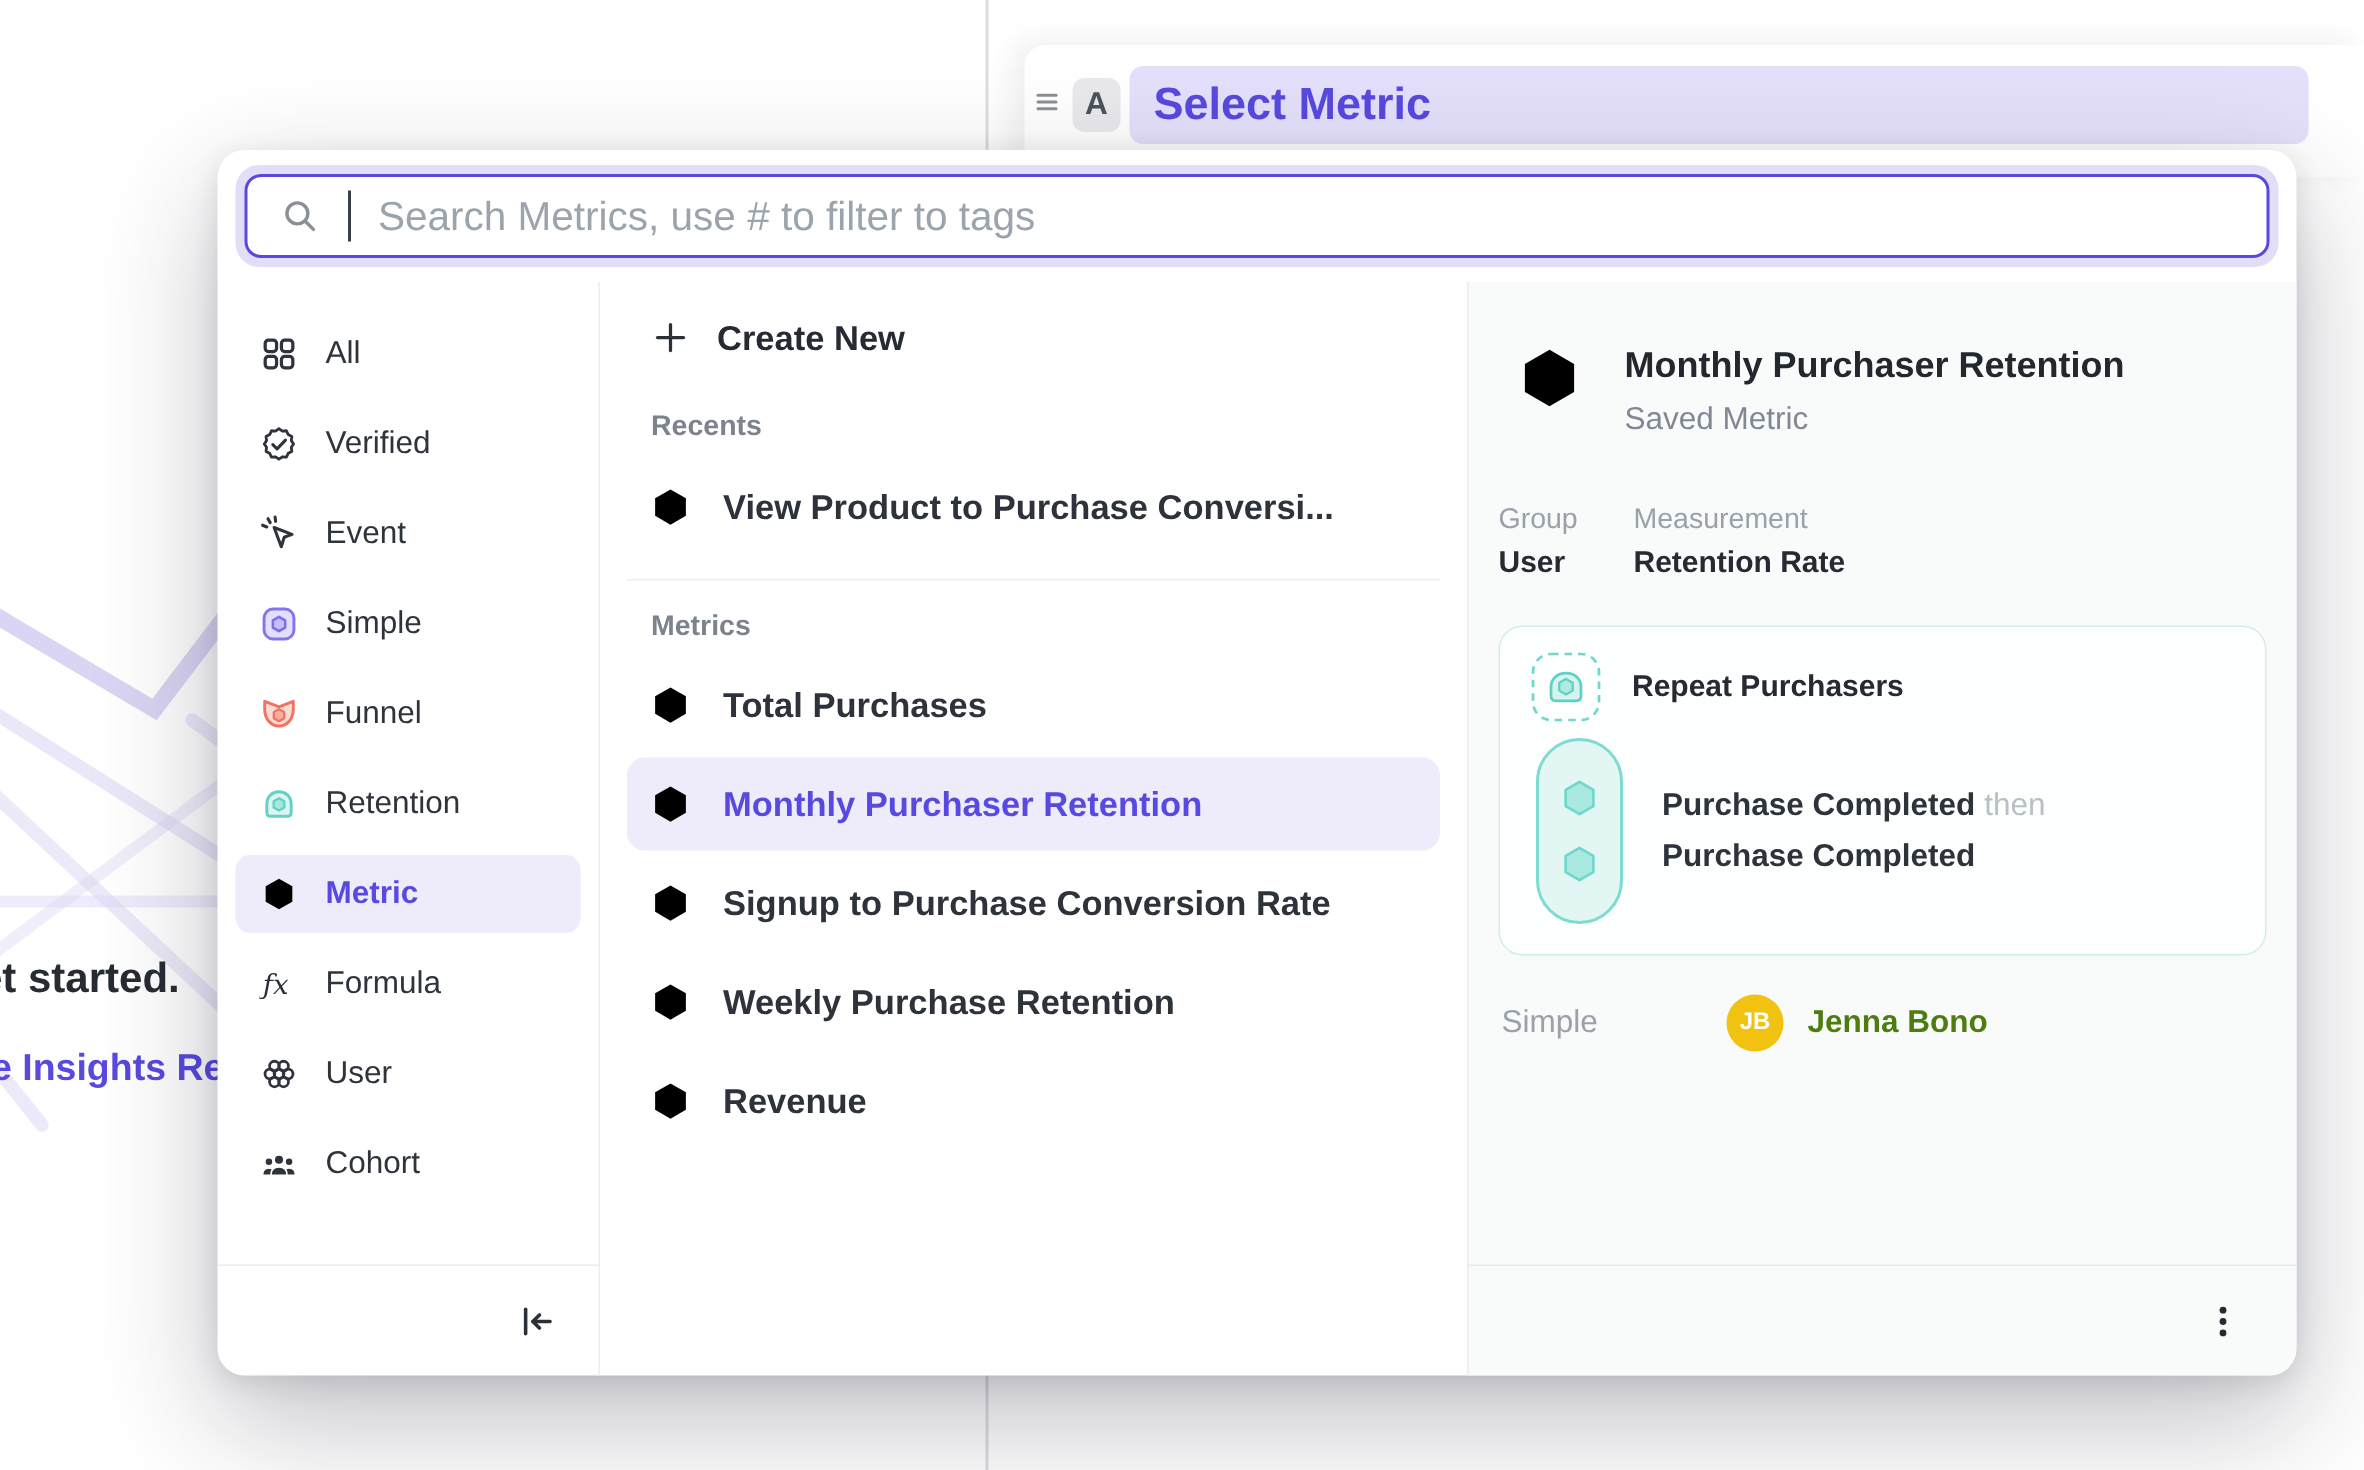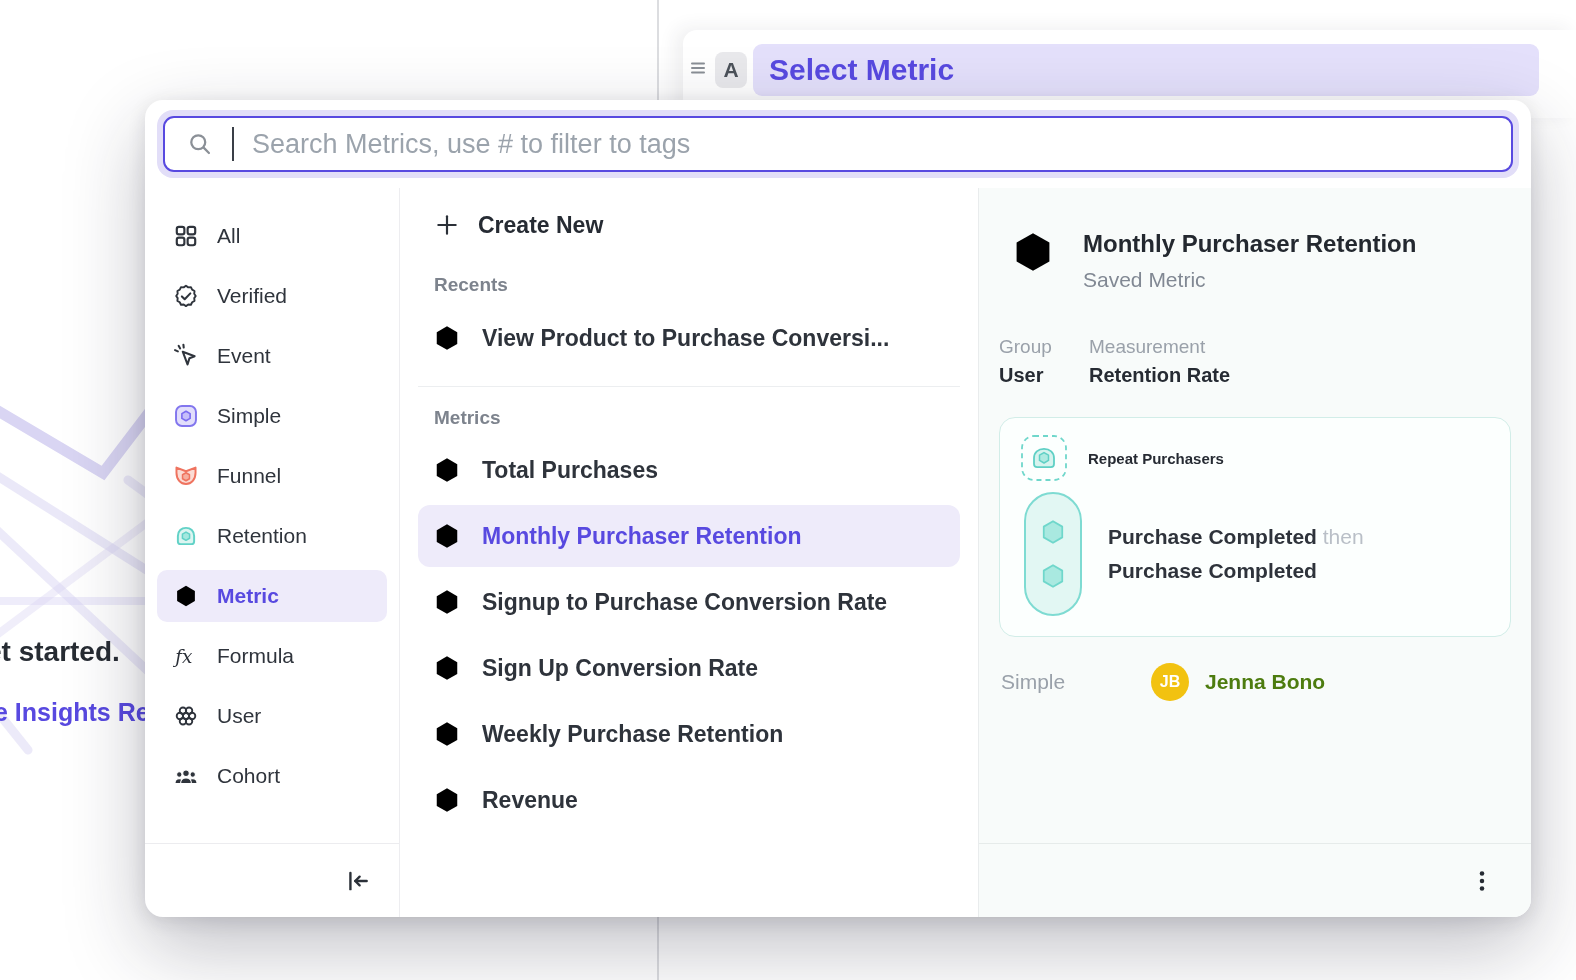--- a/index.html
+++ b/index.html
@@ -108,21 +108,21 @@
   .meta-row { display:flex; gap:26px; margin-top:44px; }
   .meta-label { font-size:19px; color:#9aa1aa; }
   .meta-value { margin-top:6px; font-size:20px; font-weight:700; color:#262b33; }
   .meta-col.group { width:64px; }
 
   .saved-card {
     margin-top:30px; border:1.5px solid #d2ede8; background:#fcfffe;
     border-radius:16px; padding:16px 20px 20px 20px;
   }
   .saved-card-head { display:flex; align-items:center; gap:20px; }
-  .saved-card-title { font-size:15px; font-weight:700; color:#262b33; }
+  .saved-card-title { font-size:20px; font-weight:700; color:#262b33; }
   .saved-card-body { display:flex; margin-top:10px; padding-left:4px; }
   .capsule {
     width:58px; height:124px; border-radius:29px; border:2px solid #7edbd2;
     background:#e2f7f3; display:flex; flex-direction:column; align-items:center;
     justify-content:center; gap:14px; flex:0 0 auto;
   }
   .steps { margin-left:26px; display:flex; flex-direction:column; justify-content:center; gap:10px; }
   .step-line { font-size:21px; font-weight:600; color:#2e333b; }
   .step-then { color:#b9bfc7; font-weight:400; }
 
@@ -362,26 +362,20 @@
           <span class="lbl">Monthly Purchaser Retention</span>
         </div>
 
         <div class="m-row">
           <svg class="ico hex coral" width="30" height="30" viewBox="0 0 24 24">
               <use href="#dblhex"></use>
             </svg>
           <span class="lbl">Signup to Purchase Conversion Rate</span>
         </div>
 
-        <div class="m-row">
-          <svg class="ico hex coral" width="30" height="30" viewBox="0 0 24 24">
-              <use href="#dblhex"></use>
-            </svg>
-          <span class="lbl">Sign Up Conversion Rate</span>
-        </div>
 
         <div class="m-row">
           <svg class="ico hex teal" width="30" height="30" viewBox="0 0 24 24">
               <use href="#dblhex"></use>
             </svg>
           <span class="lbl">Weekly Purchase Retention</span>
         </div>
 
         <div class="m-row">
           <svg class="ico hex purple" width="30" height="30" viewBox="0 0 24 24">

